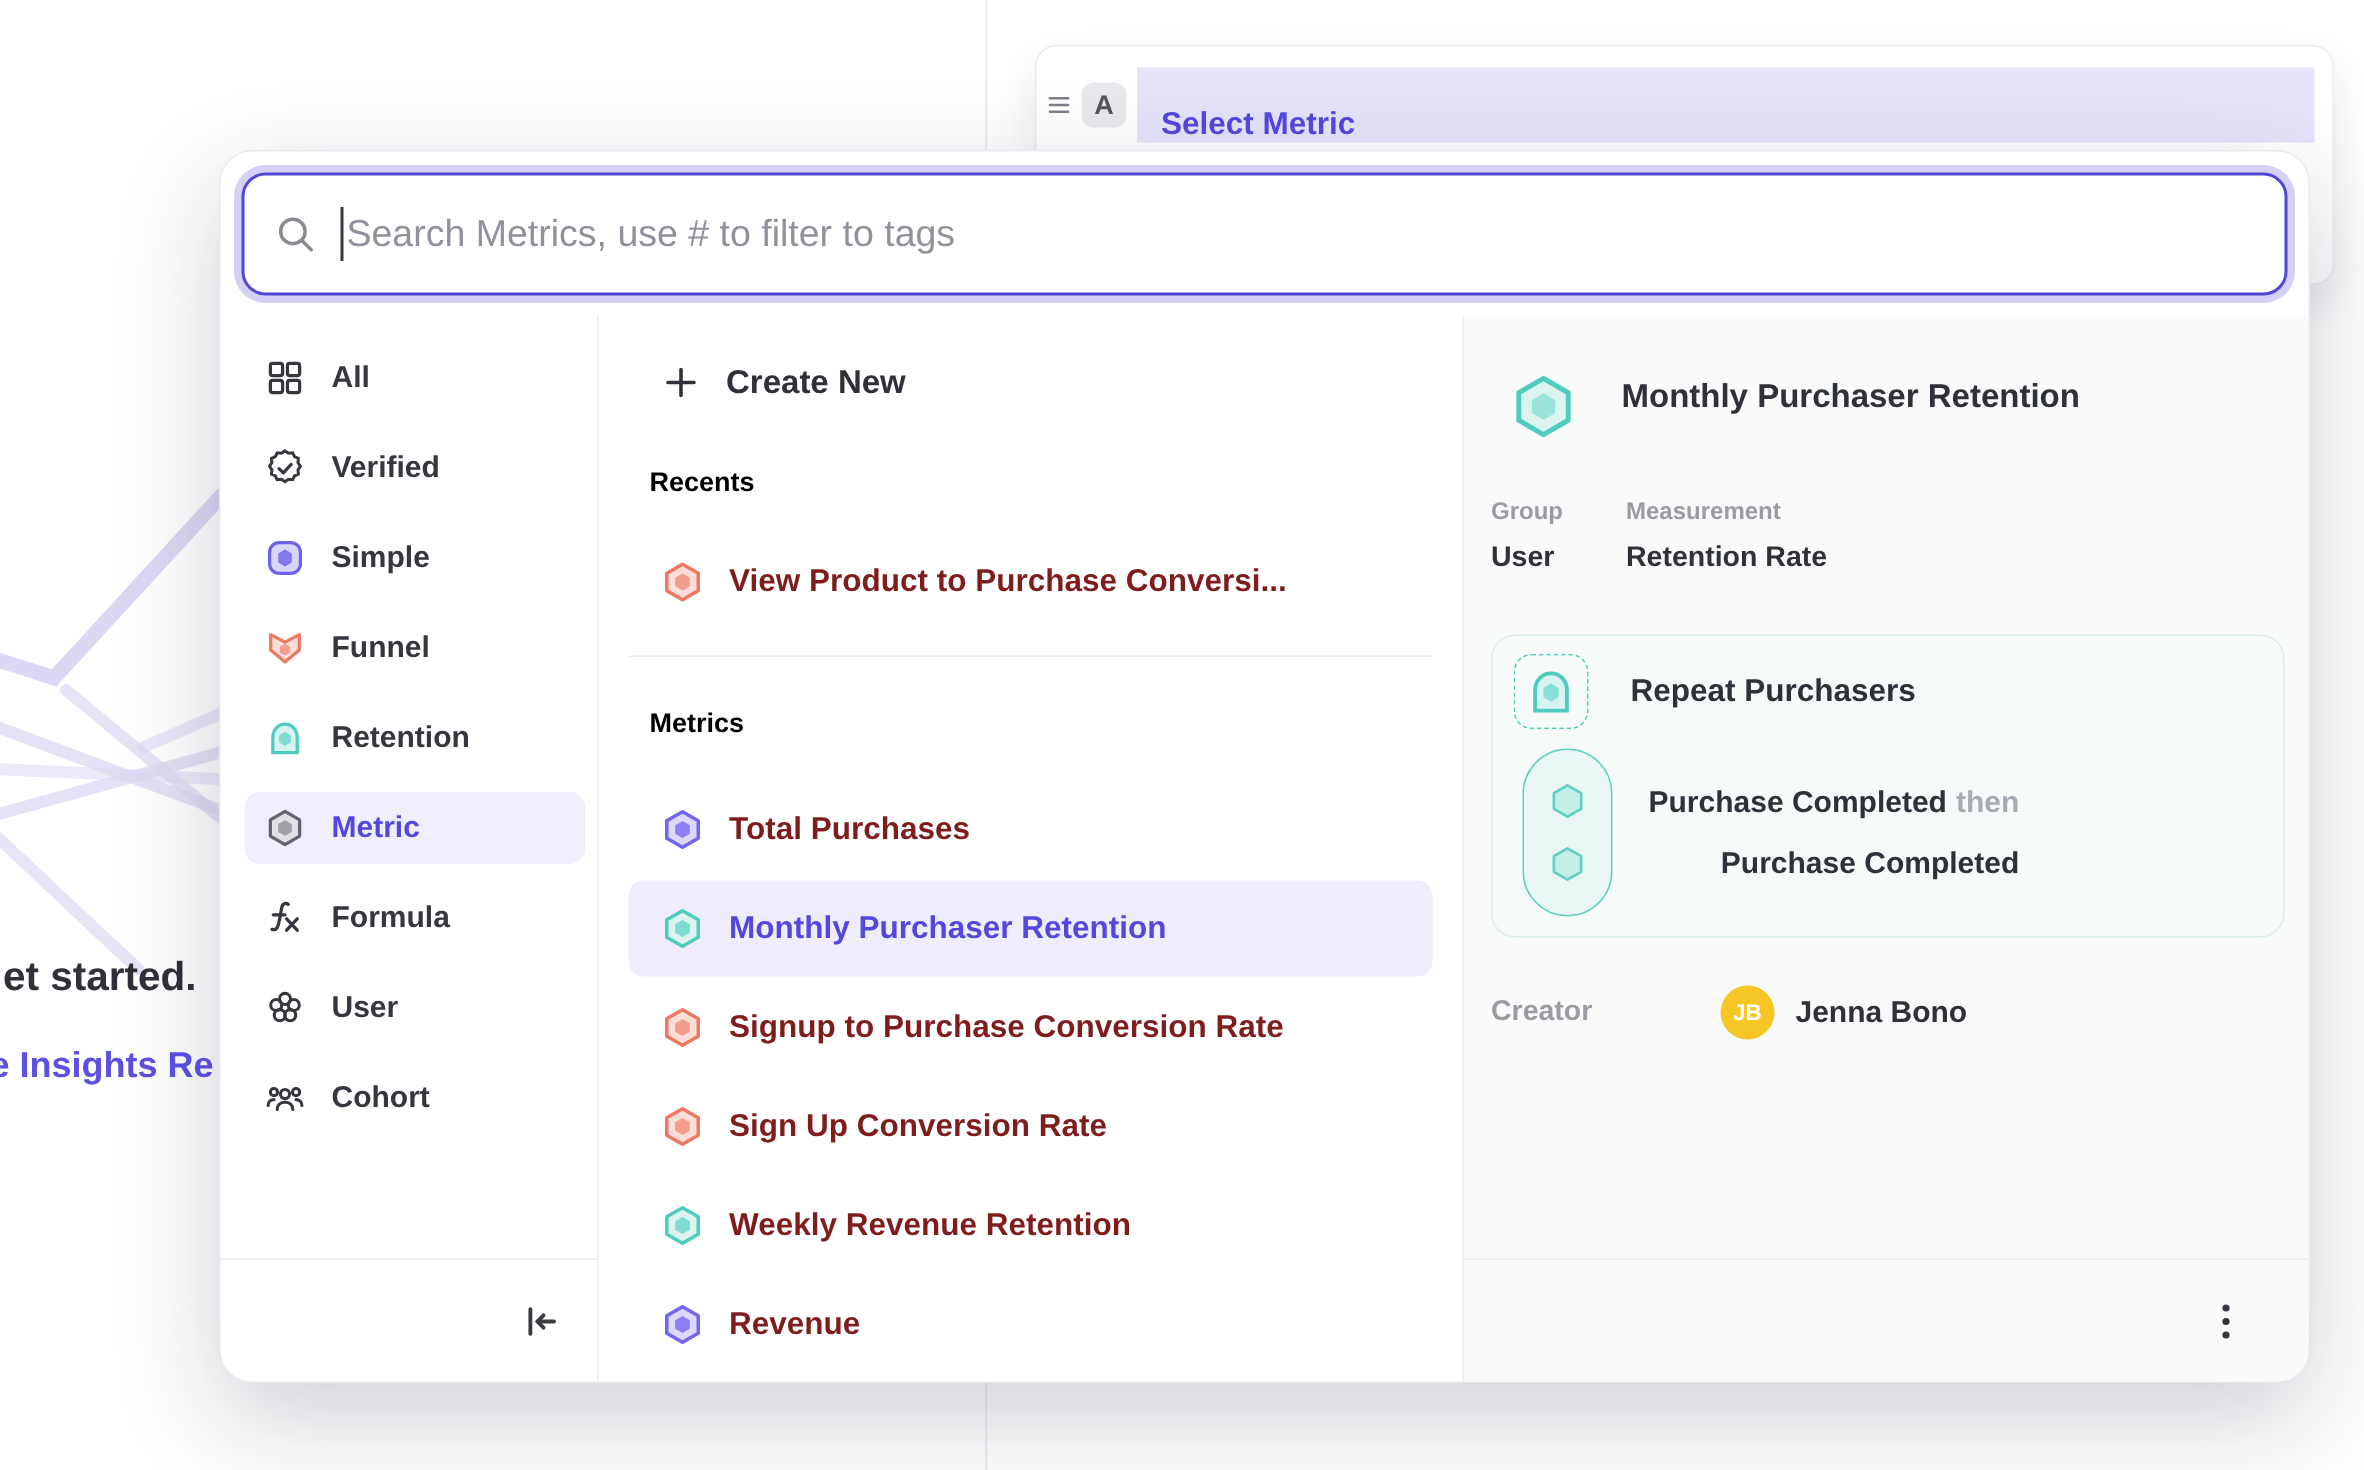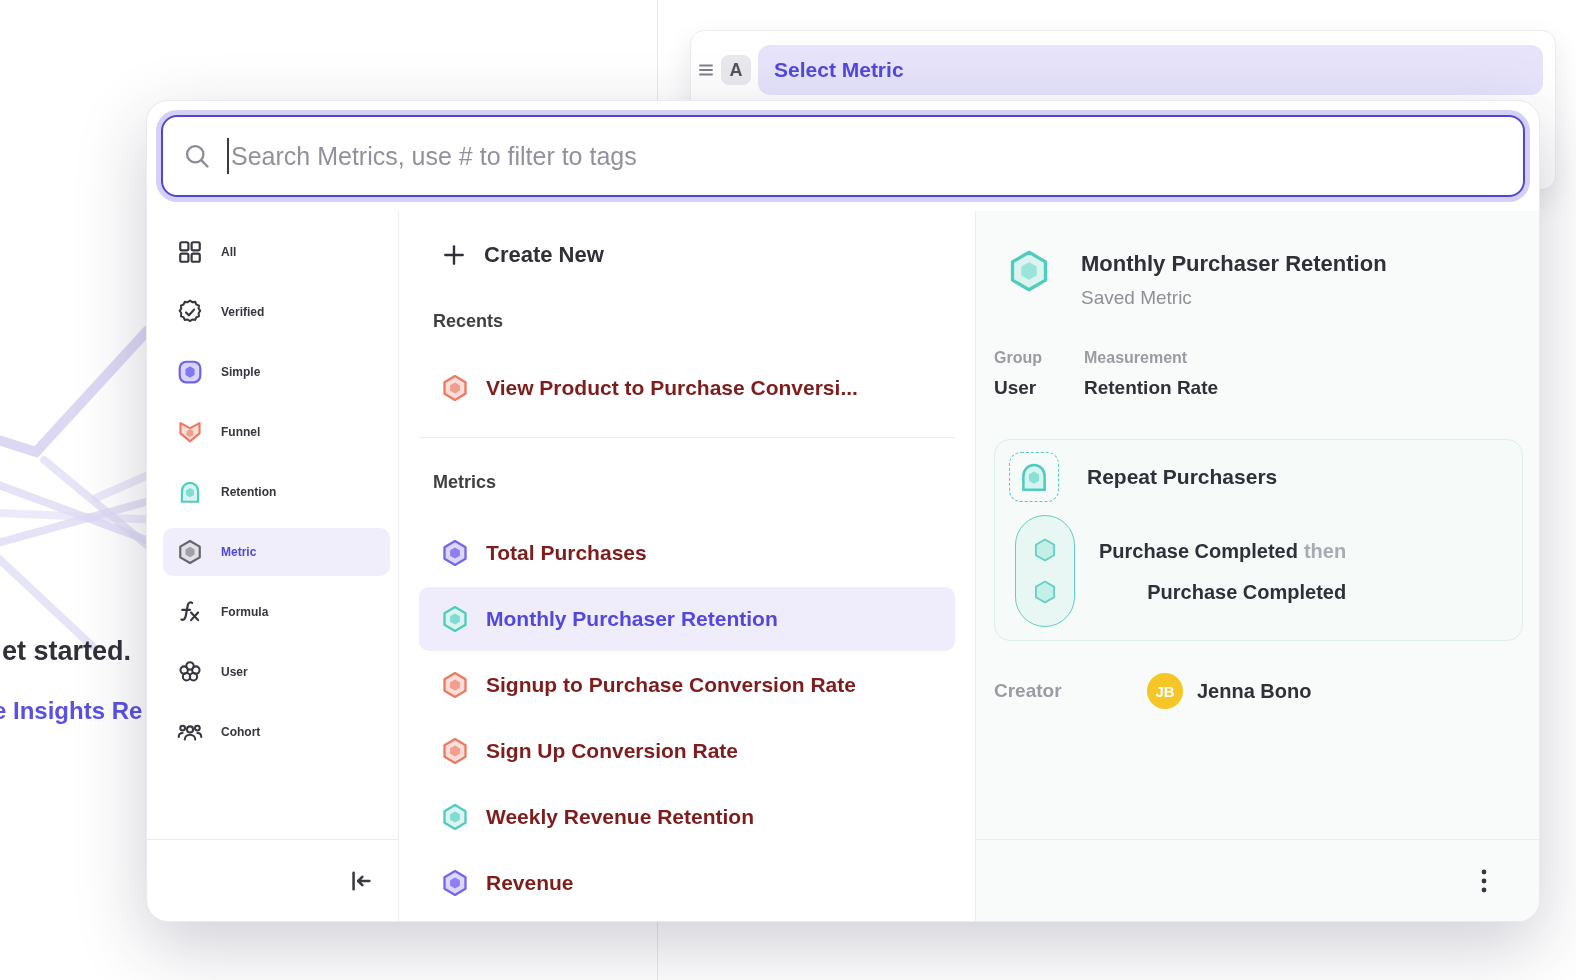--- a/index.html
+++ b/index.html
@@ -23,22 +23,22 @@
     box-shadow:0 12px 28px rgba(30,30,60,.10); z-index:1;
     padding:14px 12px 14px 5px; display:flex; align-items:center;
   }
   .drag-handle { width:16px; height:16px; margin:0 7px 0 2px; flex:none; align-self:flex-start; margin-top:17px; }
   .row-badge {
     width:30px; height:30px; border-radius:8px; background:#e9e9ed; color:#53545c;
     font-size:18px; font-weight:700; display:flex; align-items:center; justify-content:center;
     margin-right:7px; flex:none; align-self:flex-start; margin-top:10px;
   }
   .metric-pill {
-    height:50px; flex:1; align-self:flex-start; background:#e6e3fb; border-radius:12px;
-    display:flex; align-items:center; padding-left:16px; cursor:pointer;
+    height:50px; flex:1; align-self:flex-start; background:#e6e3fb; border-radius:0;
+    display:flex; align-items:flex-end; padding-left:16px; cursor:pointer;
   }
   .metric-pill span { font-size:21px; font-weight:700; color:#5348dd; }
 
   
   .modal {
     position:absolute; left:146px; top:100px; width:1394px; height:822px;
     background:#fff; border:1px solid #e9e9ee; border-radius:22px;
     box-shadow:0 24px 70px rgba(35,35,70,.22); z-index:2; overflow:hidden;
   }
   .search-wrap {
@@ -56,36 +56,36 @@
   .search-input::placeholder { color:#90919c; }
 
   .cols { position:absolute; top:110px; left:0; right:0; bottom:0; display:flex; }
 
   
   .aside { width:252px; flex:none; border-right:1px solid #ececf0; position:relative; padding-top:17px; }
   .side-item {
     display:flex; align-items:center; gap:18px; height:48px;
     margin:0 8px 12px 16px; padding:0 0 0 14px; border-radius:10px; cursor:pointer;
   }
-  .side-item .lbl { font-size:12px; font-weight:600; color:#35363e; }
+  .side-item .lbl { font-size:20px; font-weight:600; color:#35363e; }
   .side-item.sel { background:#f0eefb; }
   .side-item.sel .lbl { color:#5348dd; }
   .side-item svg { width:26px; height:26px; flex:none; }
   .aside-footer {
     position:absolute; left:0; right:0; bottom:0; height:82px;
     border-top:1px solid #ececf0; display:flex; align-items:center; justify-content:flex-end;
     padding-right:24px;
   }
   .collapse-btn { width:28px; height:28px; cursor:pointer; }
 
   
   .middle { flex:1; border-right:1px solid #ececf0; padding-top:22px; overflow:hidden; }
   .create-row { display:flex; align-items:center; gap:17px; height:44px; margin:0 20px; padding-left:22px; cursor:pointer; }
   .create-row .lbl { font-size:22px; font-weight:700; color:#2f3038; }
-  .sec-header { margin:34px 20px 0 34px; font-size:18px; font-weight:700; color:#404040; }
+  .sec-header { margin:34px 20px 0 34px; font-size:18px; font-weight:700; color:#000000; }
   .m-row {
     display:flex; align-items:center; gap:17px; height:64px;
     margin:2px 20px 0 20px; padding-left:22px; border-radius:10px; cursor:pointer;
   }
   .m-row .lbl { font-size:21px; font-weight:700; color:#7f1d1d; white-space:nowrap; }
   .m-row.sel { background:#efecfc; }
   .m-row.sel .lbl { color:#5348dd; }
   .m-row svg { width:28px; height:28px; flex:none; }
   .recent-row { margin-top:24px; }
   .list-divider { height:1px; background:#ececef; margin:17px 20px 0 20px; }
@@ -355,21 +355,20 @@
 
     <div class="rpanel">
 
       <div class="rp-head">
         <svg class="big-hex" viewBox="0 0 24 24">
           <path d="M12 1.8 L21 7 V17 L12 22.2 L3 17 V7 Z" fill="#dbf4f0" stroke="#4fccbd" stroke-width="1.8" stroke-linejoin="round"></path>
           <path d="M12 7.2 L16.2 9.6 V14.4 L12 16.8 L7.8 14.4 V9.6 Z" fill="#9be4da"></path>
         </svg>
         <div>
           <div class="rp-title">Monthly Purchaser Retention</div>
-          <div class="rp-sub">Saved Metric</div>
         </div>
       </div>
 
       <div class="stats">
         <div class="stat stat1">
           <div class="s-lbl">Group</div>
           <div class="s-val">User</div>
         </div>
         <div class="stat">
           <div class="s-lbl">Measurement</div>

